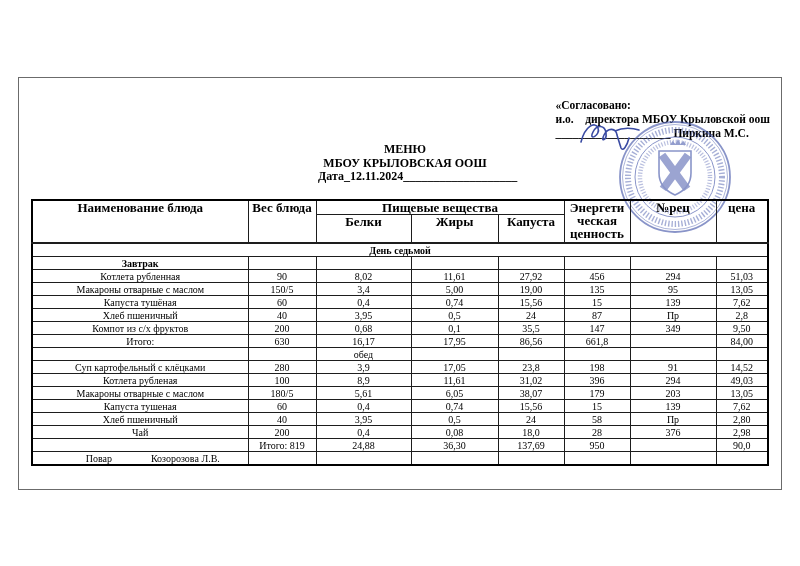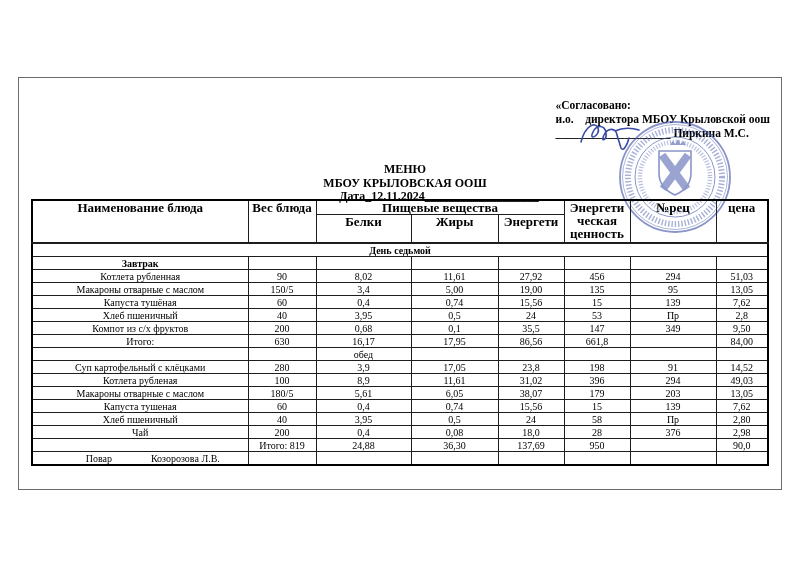--- a/index.html
+++ b/index.html
@@ -9,22 +9,22 @@
   }
   .page-border{position:absolute;left:18px;top:77px;width:762px;height:411px;border:1px solid #6b6b6b;}
   
   .approval{position:absolute;top:98px;right:30px;text-align:left;font-weight:bold;font-size:11.5px;line-height:14px;white-space:nowrap;}
   .sig-line{letter-spacing:0px;}
   
   .signature{position:absolute;left:575px;top:118px;}
   
   .seal{position:absolute;left:617px;top:119px;opacity:0.62;}
   
-  .title-block{position:absolute;left:250px;top:163px;width:310px;font-weight:bold;font-size:12px;line-height:13.5px;text-align:center;}
-  .title-date{text-align:center;padding-left:68px;}
+  .title-block{position:absolute;left:250px;top:143px;width:310px;font-weight:bold;font-size:12px;line-height:13.5px;text-align:center;}
+  .title-date{text-align:left;padding-left:68px;}
   
   .menu-table{position:absolute;left:31px;top:199px;width:738px;border-collapse:collapse;table-layout:fixed;font-size:10px;}
   .menu-table th,.menu-table td{border:1px solid #1d1d1d;padding:0 1px;text-align:center;overflow:hidden;white-space:nowrap;line-height:11px;}
   .menu-table{border:2px solid #000;}
   .menu-table th{font-size:13px;font-weight:bold;vertical-align:top;line-height:13px;}
   .h1{height:14px;}
   .h2 th{height:27px;border-bottom-width:2px;}
   th.rs{border-bottom-width:2px;}
   th.wrap{white-space:normal;}
   .menu-table tbody td{height:12px;}
@@ -86,21 +86,21 @@
       <th rowspan="2" class="rs">Наименование блюда</th>
       <th rowspan="2" class="rs">Вес блюда</th>
       <th colspan="3">Пищевые вещества</th>
       <th rowspan="2" class="rs wrap">Энергети ческая ценность</th>
       <th rowspan="2" class="rs">№рец</th>
       <th rowspan="2" class="rs">цена</th>
     </tr>
     <tr class="h2">
       <th>Белки</th>
       <th>Жиры</th>
-      <th>Энергети</th>
+      <th>Капуста</th>
     </tr>
   </thead>
   <tbody>
       <tr>
         <td colspan="8" class="day-cell">День седьмой</td>
       </tr>
       <tr>
         <td class="section-cell">Завтрак</td>
         <td></td>
         <td></td>
@@ -139,21 +139,21 @@
         <td>15</td>
         <td>139</td>
         <td>7,62</td>
       </tr>
       <tr>
         <td>Хлеб пшеничный</td>
         <td>40</td>
         <td>3,95</td>
         <td>0,5</td>
         <td>24</td>
-        <td>53</td>
+        <td>87</td>
         <td>Пр</td>
         <td>2,8</td>
       </tr>
       <tr>
         <td>Компот из с/х фруктов</td>
         <td>200</td>
         <td>0,68</td>
         <td>0,1</td>
         <td>35,5</td>
         <td>147</td>

